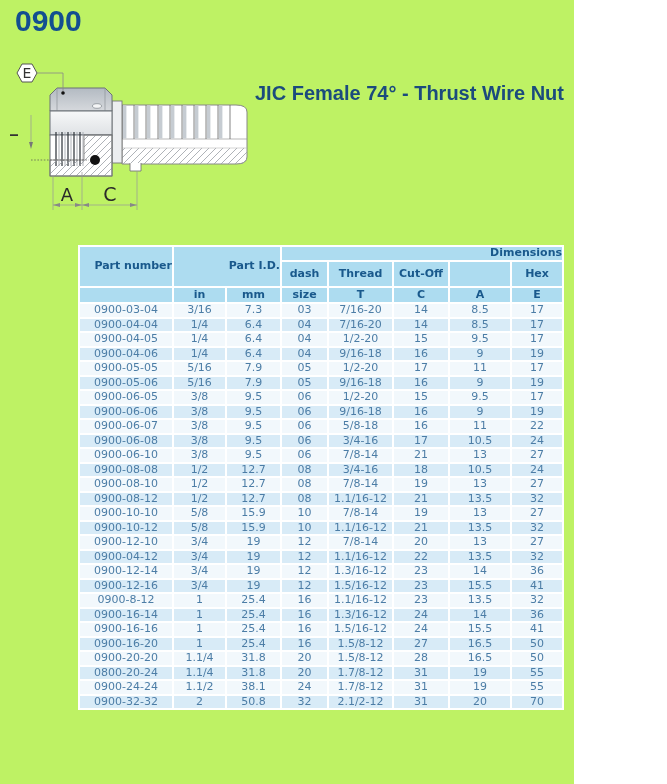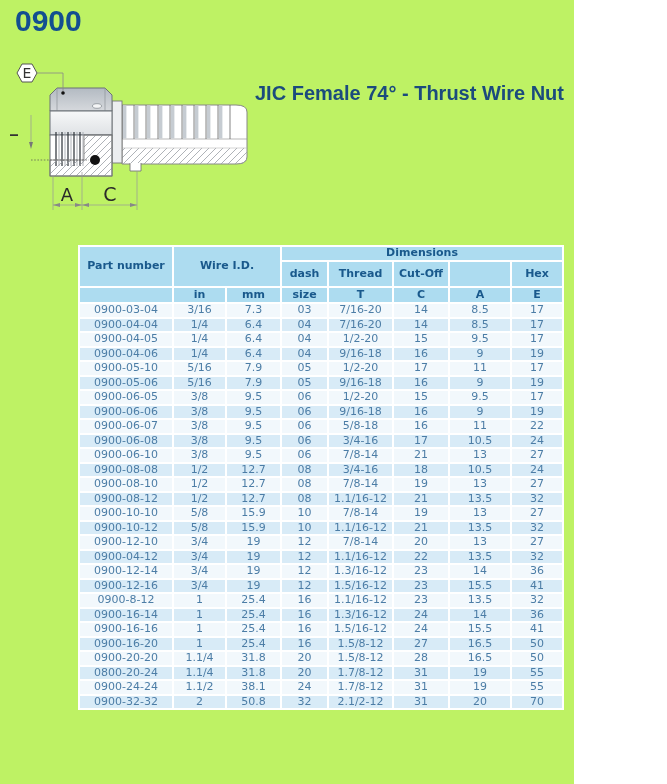--- a/index.html
+++ b/index.html
@@ -31,21 +31,21 @@
   .tbl-wrap{position:absolute;left:78px;top:245px;width:484px;}
   table{
     width:484px;border-collapse:collapse;table-layout:fixed;
     font-family:"DejaVu Sans",sans-serif;
   }
   td{border:2px solid #ffffff;text-align:center;vertical-align:middle;overflow:hidden;}
   thead td{
     background:var(--header-bg);color:var(--header-text);
     font-weight:bold;font-size:11px;line-height:1.1;
   }
-  thead tr.h1 td{height:15px;}
+  thead tr.h1 td{height:15px;text-align:right;}
   thead tr.h2 td{height:26px;}
   thead tr.h3 td{height:16px;}
   tbody td{
     color:var(--cell-text);font-size:11px;line-height:1.05;
     height:14.5px;padding:0 2px;
   }
   tbody tr.odd td{background:var(--row-odd-bg);}
   tbody tr.even td{background:var(--row-even-bg);}
 </style>
 </head>
@@ -172,21 +172,21 @@
           <col style="width:55px">
         <col style="width:47px">
           <col style="width:65px">
           <col style="width:56px">
         <col style="width:62px">
           <col style="width:52px">
       </colgroup>
       <thead>
         <tr class="h1">
           <td rowspan="2">Part number</td>
-          <td rowspan="2" colspan="2">Wire I.D.</td>
+          <td rowspan="2" colspan="2">Part I.D.</td>
           <td colspan="5">Dimensions</td>
         </tr>
         <tr class="h2">
           <td>dash</td>
           <td>Thread</td>
           <td>Cut-Off</td>
           <td></td>
           <td>Hex</td>
         </tr>
         <tr class="h3">
@@ -235,21 +235,21 @@
             <td>0900-04-06</td>
             <td>1/4</td>
             <td>6.4</td>
             <td>04</td>
             <td>9/16-18</td>
             <td>16</td>
             <td>9</td>
             <td>19</td>
           </tr>
           <tr class="odd">
-            <td>0900-05-10</td>
+            <td>0900-05-05</td>
             <td>5/16</td>
             <td>7.9</td>
             <td>05</td>
             <td>1/2-20</td>
             <td>17</td>
             <td>11</td>
             <td>17</td>
           </tr>
           <tr class="even">
             <td>0900-05-06</td>

